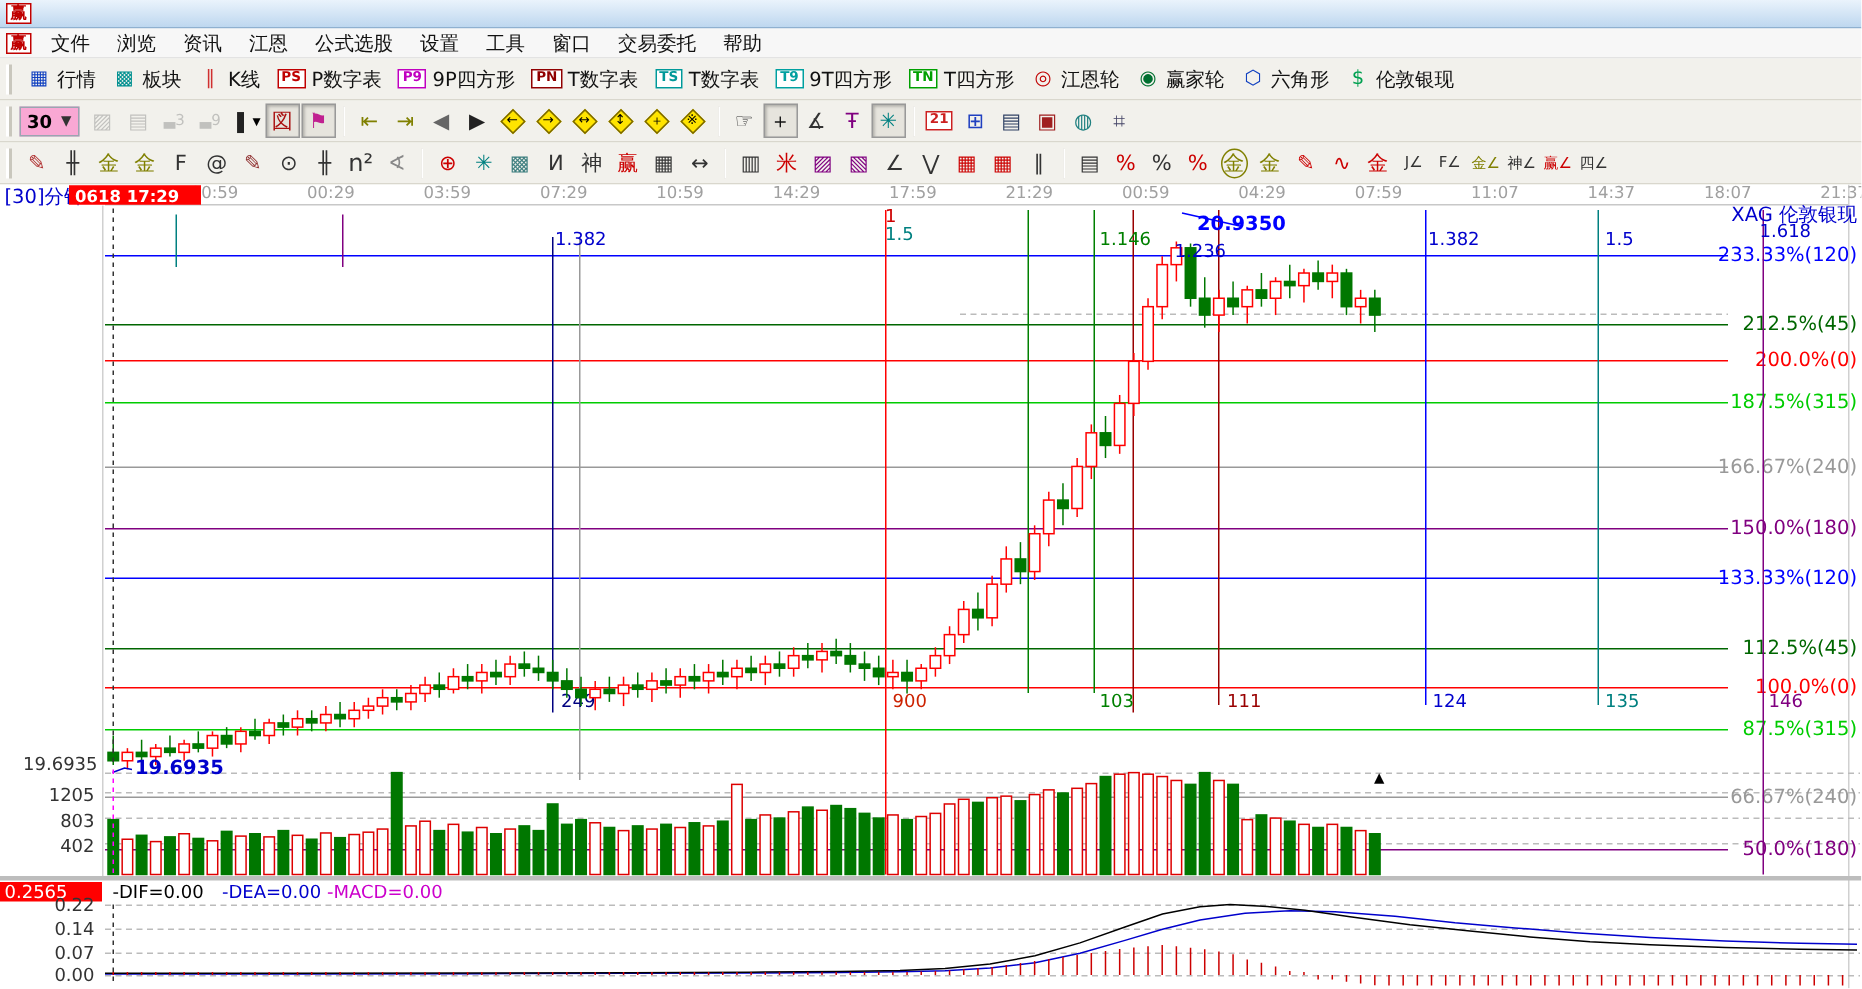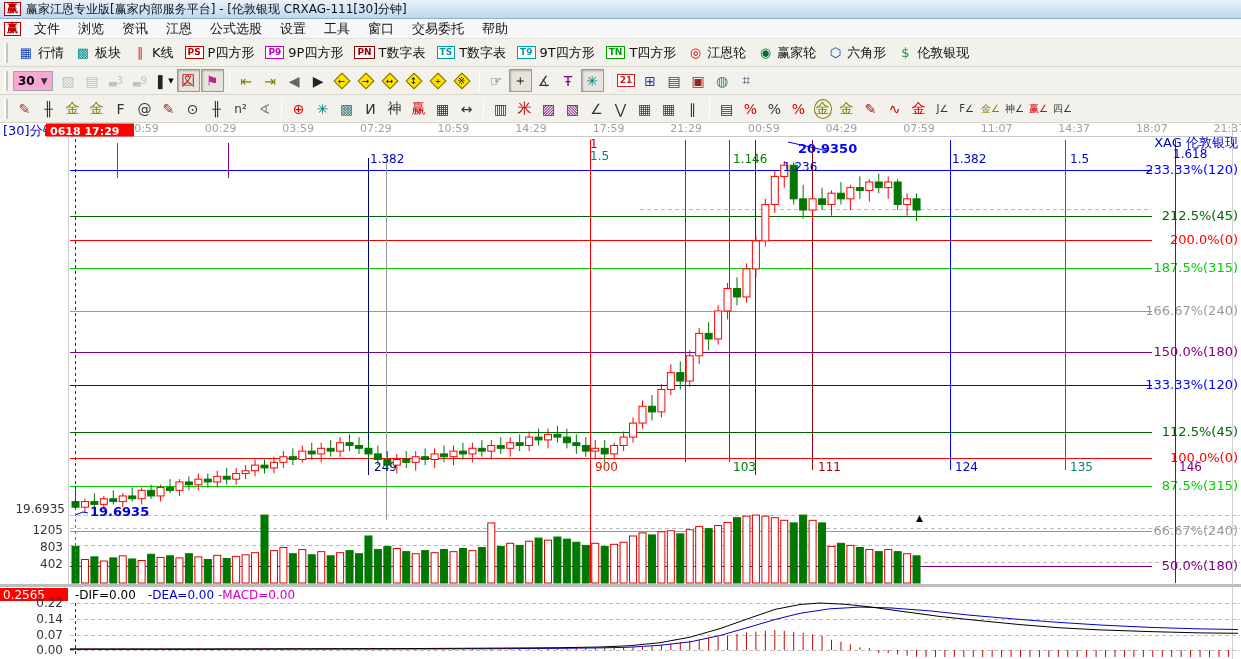--- a/index.html
+++ b/index.html
@@ -35,21 +35,20 @@
     transform: rotate(45deg); display: flex; align-items: center; justify-content: center; }
   .diamond span { transform: rotate(-45deg); font-size: 9px; color: #000; line-height: 9px; }
   #chartwrap { position: relative; width: 1241px; height: 536px; background: #fff; }
   svg text { font-family: "DejaVu Sans", "Liberation Sans", sans-serif; }
 </style>
 </head>
 <body>
 
 <div class="titlebar">
   <span class="app-icon">赢</span>
-  <span>赢家江恩专业版[赢家内部服务平台] - [伦敦银现  CRXAG-111[30]分钟]</span>
 </div>
 
 <div class="menubar">
   <span class="app-icon" style="margin:0 4px;">赢</span>
   <span id="menu-items" style="display:flex;">
       <span class="menu-item">文件</span>
       <span class="menu-item">浏览</span>
       <span class="menu-item">资讯</span>
       <span class="menu-item">江恩</span>
       <span class="menu-item">公式选股</span>
@@ -70,21 +69,21 @@
     <span class="tb1-item">
       <span class="g-icon" style="color: rgb(0, 144, 144);">▩</span>
       <span>板块</span>
     </span>
     <span class="tb1-item">
       <span class="g-icon" style="color: rgb(208, 48, 48);">∥</span>
       <span>K线</span>
     </span>
     <span class="tb1-item">
       <span class="box-icon" style="border-color: rgb(192, 0, 0); color: rgb(192, 0, 0);">PS</span>
-      <span>P四方形</span>
+      <span>P数字表</span>
     </span>
     <span class="tb1-item">
       <span class="box-icon" style="border-color: rgb(192, 0, 192); color: rgb(192, 0, 192);">P9</span>
       <span>9P四方形</span>
     </span>
     <span class="tb1-item">
       <span class="box-icon" style="border-color: rgb(144, 0, 0); color: rgb(144, 0, 0);">PN</span>
       <span>T数字表</span>
     </span>
     <span class="tb1-item">
@@ -246,21 +245,21 @@
     <span class="tbicon">
       <span style="color: rgb(144, 48, 48); font-size: 14px;">✎</span>
     </span>
     <span class="tbicon">
       <span style="color: rgb(51, 51, 51); font-size: 14px;">⊙</span>
     </span>
     <span class="tbicon">
       <span style="color: rgb(51, 51, 51); font-size: 14px;">╫</span>
     </span>
     <span class="tbicon">
-      <span style="color: rgb(51, 51, 51); font-size: 12px;">n²</span>
+      <span style="color: rgb(51, 51, 51); font-size: 16px;">n²</span>
     </span>
     <span class="tbicon">
       <span style="color: rgb(136, 136, 136); font-size: 14px;">∢</span>
     </span>
     <span class="sep"></span>
     <span class="tbicon">
       <span style="color: rgb(204, 0, 0); font-size: 14px;">⊕</span>
     </span>
     <span class="tbicon">
       <span style="color: rgb(0, 128, 128); font-size: 14px;">✳</span>

